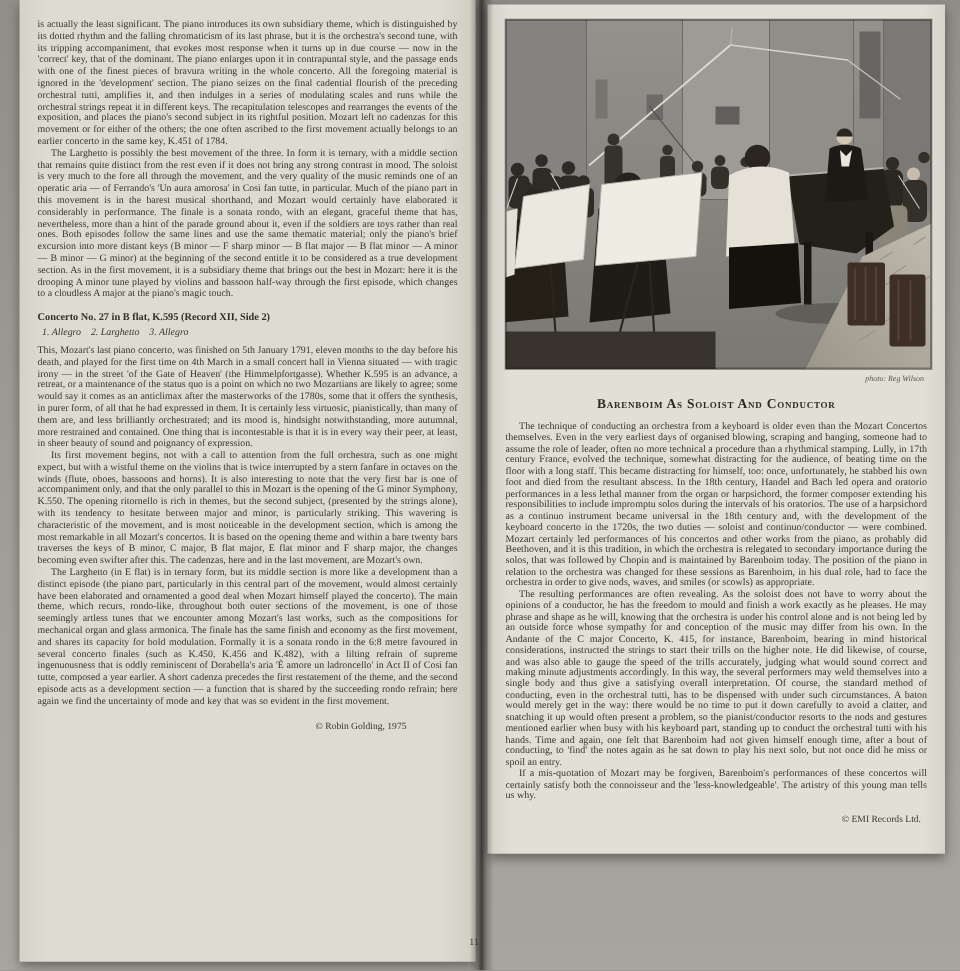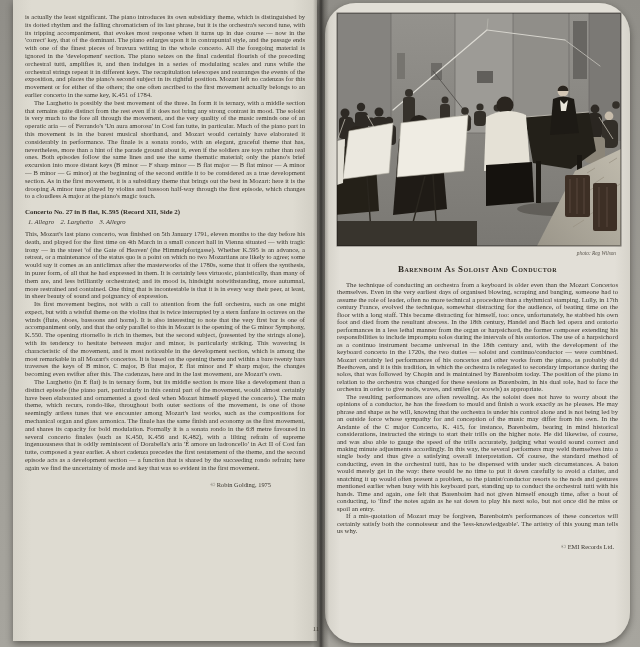--- a/index.html
+++ b/index.html
@@ -10,23 +10,22 @@
   }
   .scene { position:relative; width:640px; height:647px;
     background:linear-gradient(180deg,#908e88 0%,#a19f98 60%,#a7a59e 100%); }
 
   .page { position:absolute; box-shadow:0 3px 7px rgba(20,18,14,0.45); }
   .page-left {
     left:13px; top:0; width:304px; height:641px;
     background:linear-gradient(90deg,#d5d2c8 0%, #dedbd1 6%, #dedbd1 92%, #cfccc2 100%);
   }
   .page-right {
-    left:325px; top:3px; width:305px; height:640px;
+    left:325px; top:3px; width:305px; height:566px;
     background:linear-gradient(90deg,#d3d0c7 0%, #e2dfd7 5%, #e2dfd7 95%, #d6d3ca 100%);
-    border-radius:31px;
   }
   .gutter {
     position:absolute; left:313px; top:0; width:16px; height:647px; z-index:4;
     background:linear-gradient(90deg, rgba(30,28,24,0) 0%, rgba(30,28,24,0.35) 35%,
       rgba(15,14,12,0.65) 50%, rgba(30,28,24,0.3) 70%, rgba(30,28,24,0) 100%);
     pointer-events:none;
   }
 
   .col { position:absolute; color:#39352e; text-align:justify; }
   .left-col { left:12px; right:12px; top:13px; font-size:6.6px; line-height:7.8px; }

